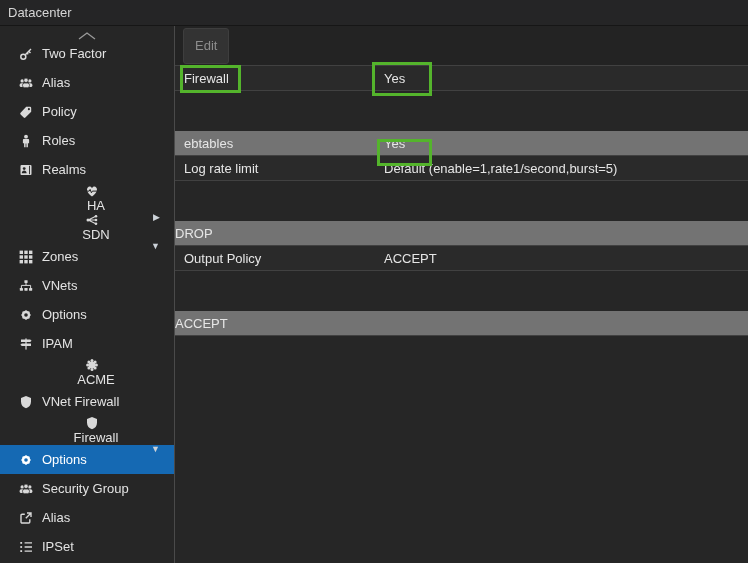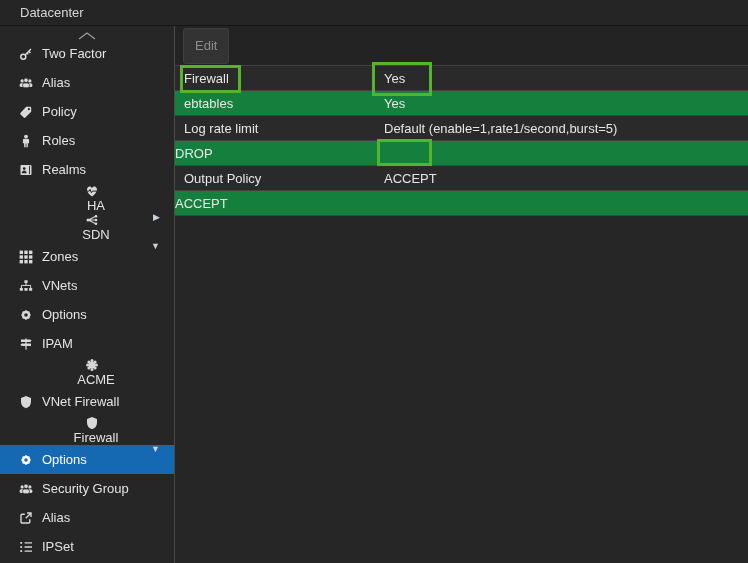--- a/index.html
+++ b/index.html
@@ -5,21 +5,21 @@
   * { margin:0; padding:0; box-sizing:border-box; }
   html,body { background:#111; }
   .app{
     position:relative; width:748px; height:563px; overflow:hidden;
     background:#262626; font-family:"Liberation Sans","DejaVu Sans",sans-serif;
     font-size:13px; color:#e6e6e6;
   }
   
   .header{
     height:26px; background:#252526; border-bottom:1px solid #161616;
-    display:flex; align-items:center; padding-left:20px; color:#d6d6d6;
+    display:flex; align-items:center; padding-left:8px; color:#d6d6d6;
   }
   
   .body{ display:flex; height:537px; }
   .sidebar{
     position:relative; width:175px; flex:0 0 175px; background:#262626;
     border-right:1px solid #4a4a4a; overflow:hidden;
   }
   .content{ flex:1; background:#262626; display:flex; flex-direction:column; }
 
   
@@ -41,21 +41,21 @@
   .toolbar{ height:40px; background:#232323; border-bottom:1px solid #414141;
             display:flex; align-items:center; padding-left:8px; }
   .btn-edit{
     height:36px; padding:0 11px; background:#333333; color:#8d8d8d;
     border:1px solid #3e3e3e; border-radius:3px; font-size:13px;
     font-family:"Liberation Sans","DejaVu Sans",sans-serif;
   }
   .grid{ display:flex; flex-direction:column; }
   .row{ display:flex; height:25px; border-bottom:1px solid #414141; align-items:center; }
   .row.odd{ background:#2a2a2a; }
-  .row.even{ background:#15803d; }
+  .row.even{ background:#737373;margin-top:40px; }
   .cell{ white-space:nowrap; overflow:hidden; }
   .cell.name{ width:209px; flex:0 0 209px; padding-left:9px; }
   .cell.value{ flex:1; }
 
   
   .ann{ position:absolute; border:3px solid #54b42c; pointer-events:none; }
   .ann1{ left:180px; top:65px; width:61px; height:28px; }
   .ann2{ left:372px; top:62px; width:60px; height:34px; }
   .ann3{ left:377px; top:139px; width:55px; height:27px; }
 </style>

